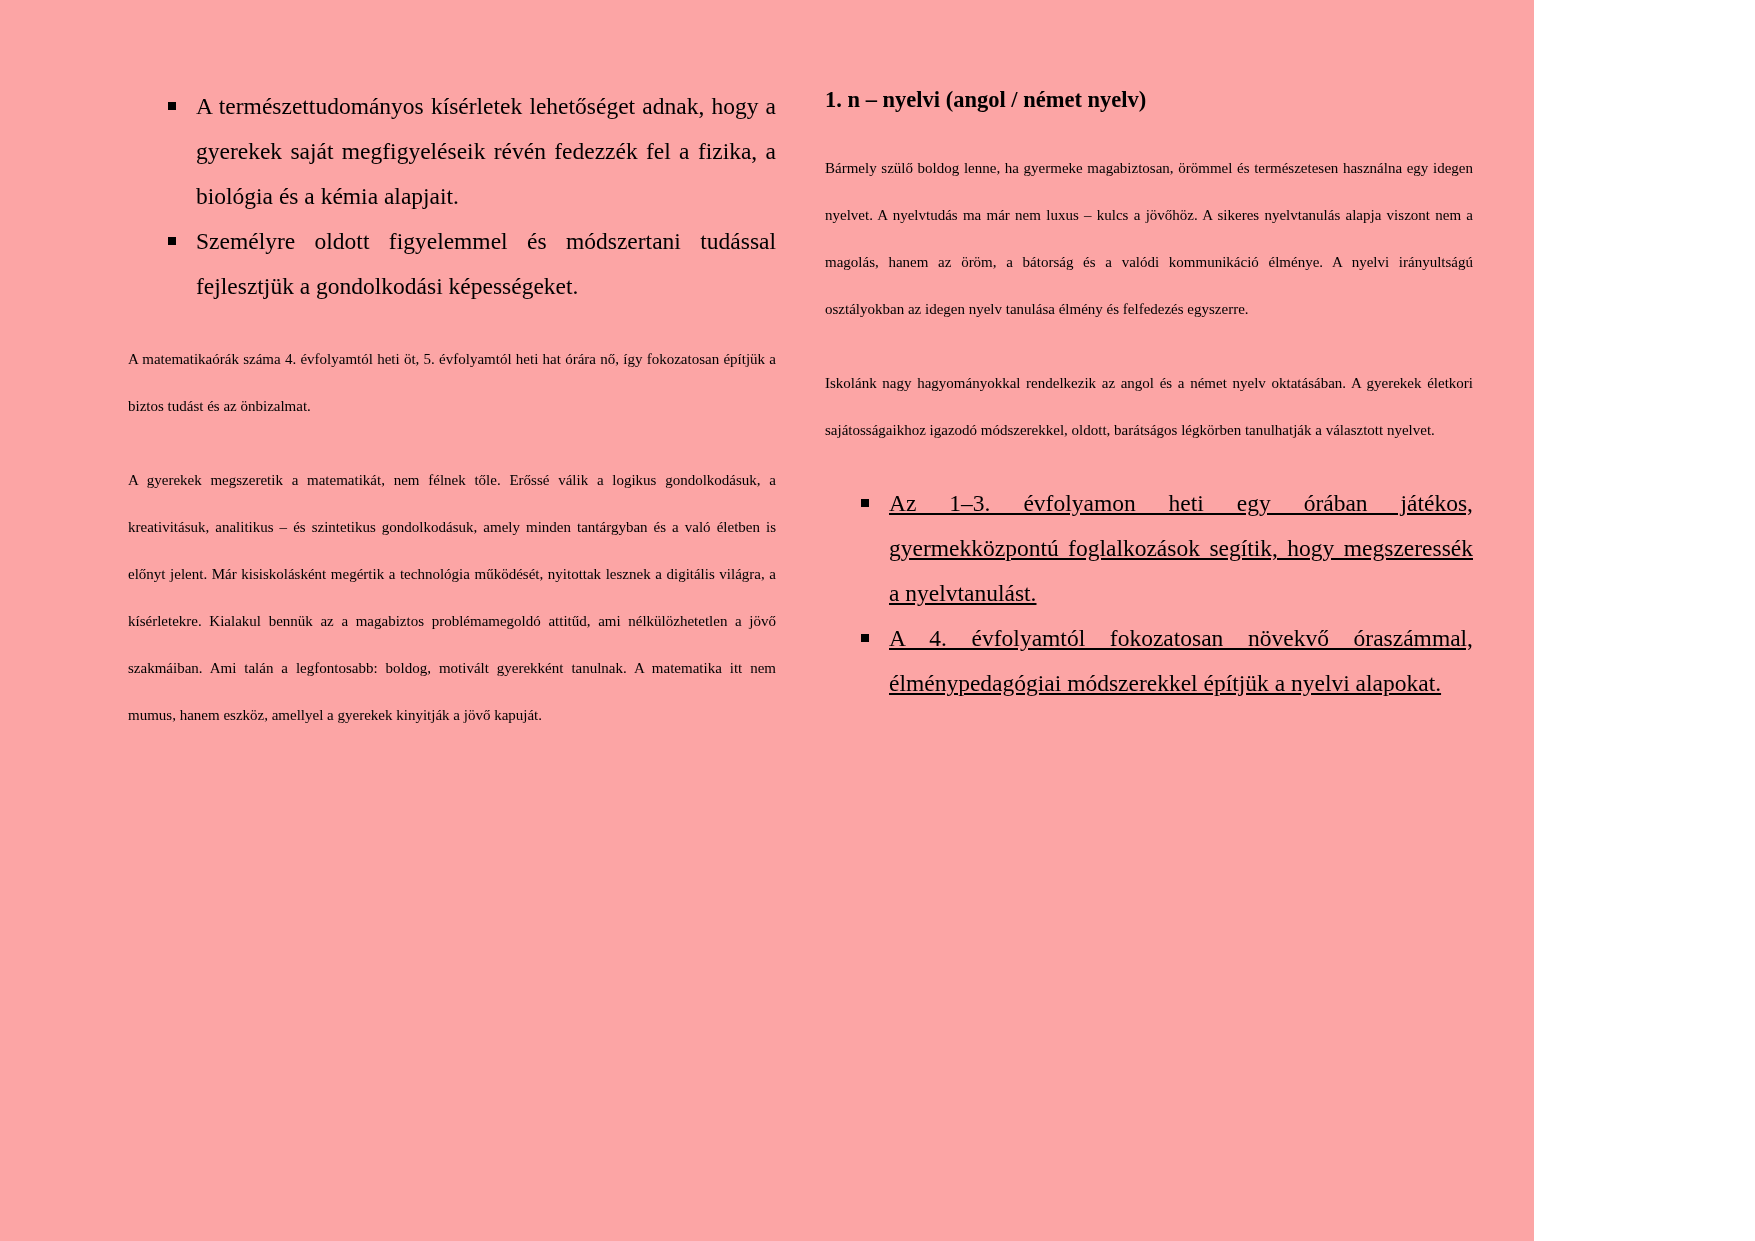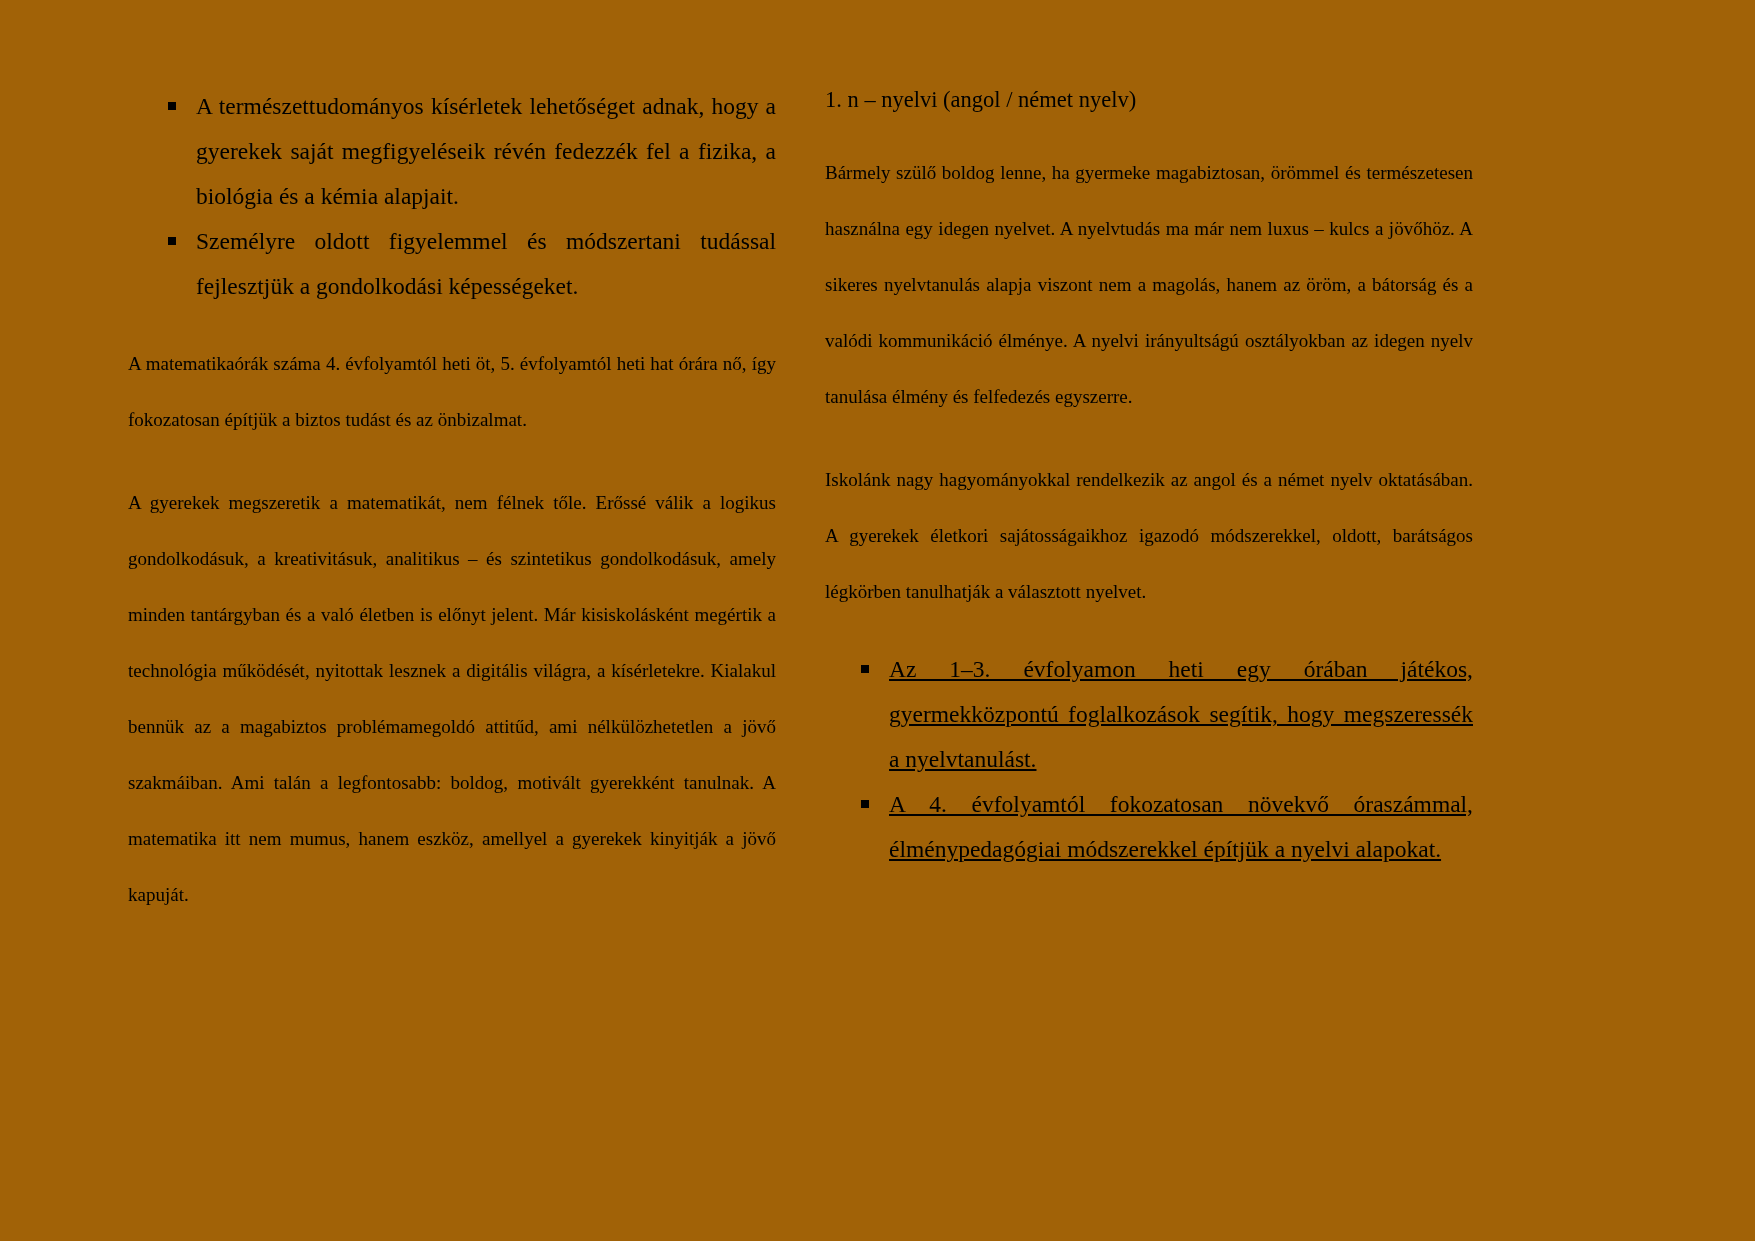--- a/index.html
+++ b/index.html
@@ -9,51 +9,51 @@
   }
   body {
     width: 1755px;
     height: 1241px;
     font-family: "Liberation Serif", "DejaVu Serif", serif;
     color: #000000;
     overflow: hidden;
   }
   .page {
     position: relative;
-    width: 1755px;
+    width: 1534px;
     height: 1241px;
-    background: #a16207;
+    background: #fca5a5;
     box-sizing: border-box;
   }
   .columns {
     position: absolute;
     top: 84px;
     left: 128px;
     width: 1345px;
     display: flex;
     flex-direction: row;
     gap: 49px;
   }
   .column {
     width: 648px;
     flex: 0 0 648px;
   }
   p.body-text {
     margin: 0 0 27px 0;
-    font-size: 19px;
-    line-height: 56px;
+    font-size: 15px;
+    line-height: 47px;
     text-align: justify;
     text-justify: inter-word;
     hyphens: none;
   }
   h2.section-heading {
     margin: 0 0 29px 0;
     font-size: 22.5px;
     line-height: 32px;
-    font-weight: normal;
+    font-weight: bold;
     text-align: left;
   }
   ul.bullet-list {
     list-style: none;
     margin: 0 0 27px 0;
     padding: 0;
   }
   ul.bullet-list li {
     position: relative;
     margin: 0 0 0 0;

